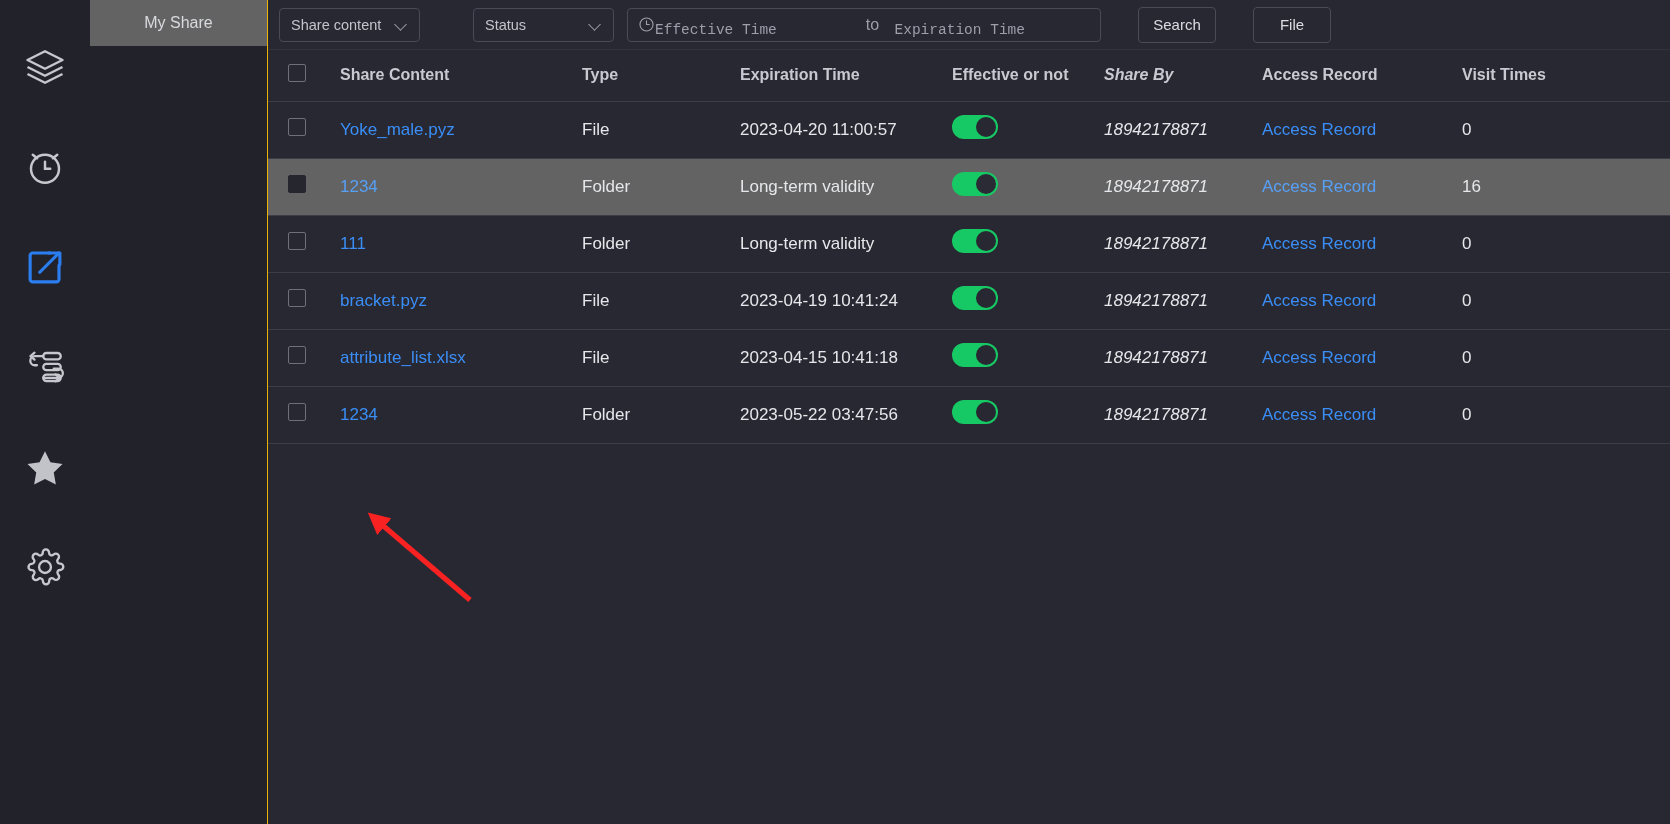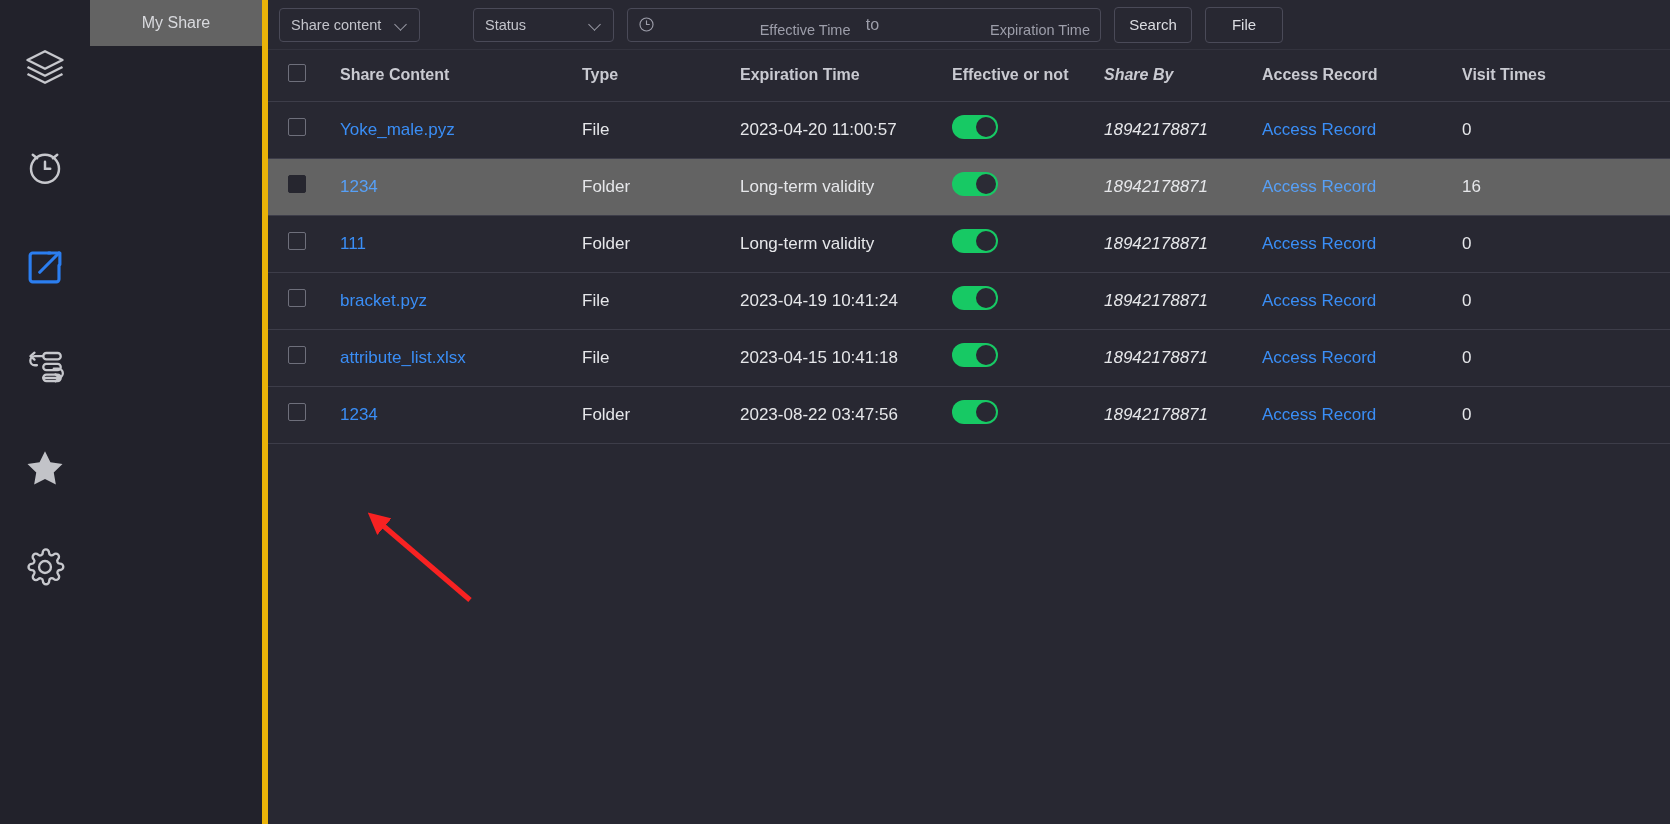--- a/index.html
+++ b/index.html
@@ -62,21 +62,21 @@
     justify-content: center;
     cursor: pointer;
   }
   .rail-item svg { display: block; }
 
   
   .nav-column {
     width: 178px;
     flex: 0 0 178px;
     background: #22222b;
-    border-right: 6px solid #eab308;
+    border-right: 1px solid #eab308;
     padding-top: 0;
   }
   .nav-item {
     height: 46px;
     display: flex;
     align-items: center;
     justify-content: center;
     font-size: 16px;
     color: #c8c9d0;
     cursor: pointer;
@@ -144,27 +144,27 @@
     border-radius: 4px;
     display: flex;
     align-items: center;
     padding: 0 10px;
     background: #282832;
     cursor: pointer;
   }
   .clock-icon { width: 17px; height: 17px; flex: 0 0 17px; }
   .dr-field {
     flex: 1 1 auto;
-    text-align: right;
+    text-align: left;
     font-size: 14.5px;
     color: #9d9eaa;
     background: transparent;
     border: none;
     outline: none;
-    font-family: Liberation Sans, sans-serif;
+    font-family: Liberation Mono, monospace;
     margin-top: 10px;
   }
   .dr-field::placeholder { color: #9d9eaa; opacity: 1; }
   .dr-sep {
     flex: 0 0 44px;
     text-align: center;
     font-size: 16px;
     color: #9d9eaa;
   }
 
@@ -172,20 +172,21 @@
     height: 36px;
     min-width: 78px;
     border: 1px solid #4a4a58;
     border-radius: 4px;
     background: #282832;
     color: #dcdde2;
     font-size: 15px;
     font-family: inherit;
     cursor: pointer;
     padding: 0 14px;
+    margin-left: 24px;
   }
 
   
   .table-wrap {
     flex: 1 1 auto;
     overflow: hidden;
     position: relative;
   }
   table.share-table {
     width: 1450px;
@@ -441,21 +442,21 @@
                 <td class="col-exp cell-pad">2023-04-15 10:41:18</td>
                 <td class="col-eff cell-pad"><span class="toggle"><span class="knob"></span></span></td>
                 <td class="col-shareby cell-pad">18942178871</td>
                 <td class="col-access cell-pad"><span class="link">Access Record</span></td>
                 <td class="col-visit cell-pad">0</td>
               </tr>
               <tr>
                 <td class="col-chk"><span class="chkbox"></span></td>
                 <td class="col-content cell-pad"><span class="link">1234</span></td>
                 <td class="col-type cell-pad">Folder</td>
-                <td class="col-exp cell-pad">2023-08-22 03:47:56</td>
+                <td class="col-exp cell-pad">2023-05-22 03:47:56</td>
                 <td class="col-eff cell-pad"><span class="toggle"><span class="knob"></span></span></td>
                 <td class="col-shareby cell-pad">18942178871</td>
                 <td class="col-access cell-pad"><span class="link">Access Record</span></td>
                 <td class="col-visit cell-pad">0</td>
               </tr>
             </tbody>
         </table>
       </div>
 
     </div>

